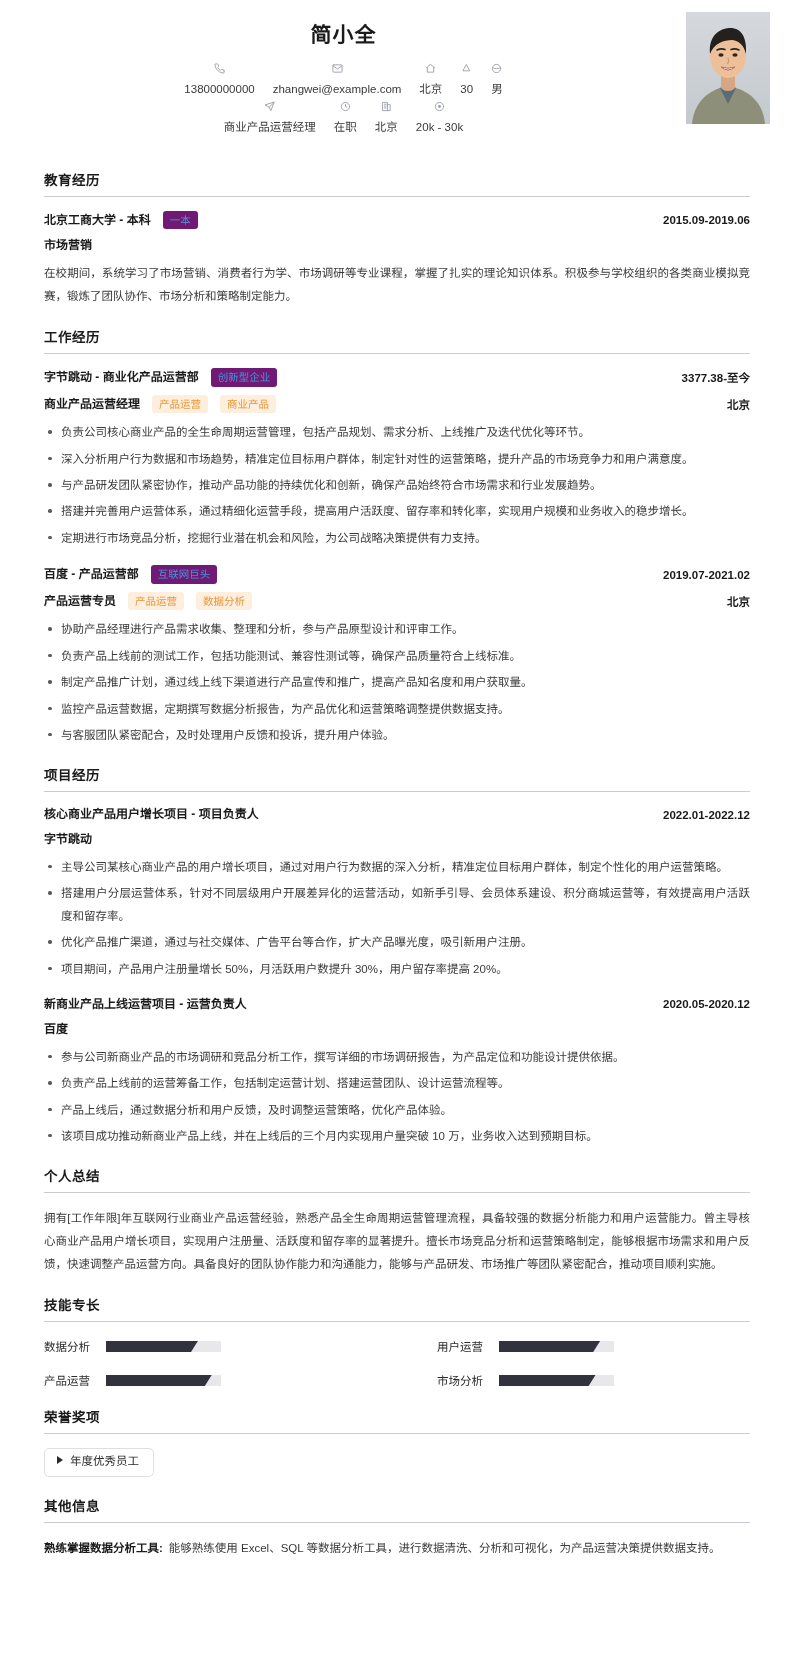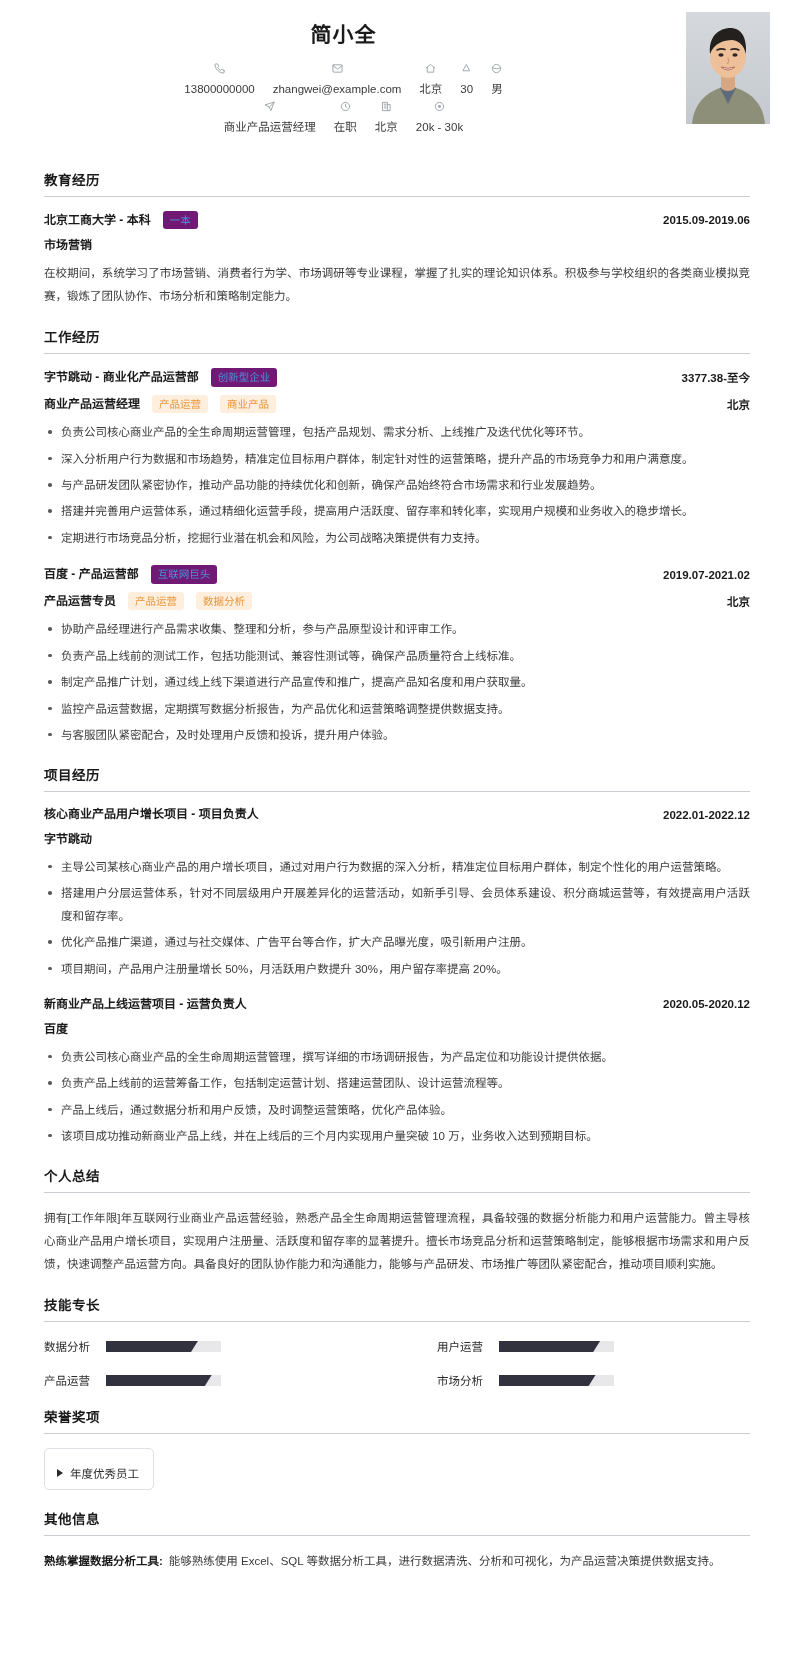--- a/index.html
+++ b/index.html
@@ -187,21 +187,21 @@
   }
 
   
   .honor-list { display:flex; flex-wrap:wrap; gap: 10px; }
   .honor-chip {
     display:inline-flex;
     align-items:center;
     gap: 7px;
     border: 1px solid #dcdfe3;
     border-radius: 5px;
-    padding: 16px 14px 8px 12px;
+    padding: 3px 14px 8px 12px;
     font-size: 11.5px;
     color: #2a2a2a;
     background: #fff;
   }
   .honor-chip .tri {
     width: 0; height: 0;
     border-left: 6px solid #2a2a2a;
     border-top: 4px solid transparent;
     border-bottom: 4px solid transparent;
     display:inline-block;
@@ -455,21 +455,21 @@
 
     <div class="entry">
       <div class="row">
         <div class="row-left">
           <span class="org">新商业产品上线运营项目 - 运营负责人</span>
         </div>
         <span class="date">2020.05-2020.12</span>
       </div>
       <div class="subtitle">百度</div>
       <ul class="bullets">
-        <li>负责公司核心商业产品的全生命周期运营管理，撰写详细的市场调研报告，为产品定位和功能设计提供依据。</li>
+        <li>参与公司新商业产品的市场调研和竞品分析工作，撰写详细的市场调研报告，为产品定位和功能设计提供依据。</li>
         <li>负责产品上线前的运营筹备工作，包括制定运营计划、搭建运营团队、设计运营流程等。</li>
         <li>产品上线后，通过数据分析和用户反馈，及时调整运营策略，优化产品体验。</li>
         <li>该项目成功推动新商业产品上线，并在上线后的三个月内实现用户量突破 10 万，业务收入达到预期目标。</li>
       </ul>
     </div>
   </div>
 
   <div class="section">
     <div class="section-title">个人总结</div>
     <p class="para">拥有[工作年限]年互联网行业商业产品运营经验，熟悉产品全生命周期运营管理流程，具备较强的数据分析能力和用户运营能力。曾主导核心商业产品用户增长项目，实现用户注册量、活跃度和留存率的显著提升。擅长市场竞品分析和运营策略制定，能够根据市场需求和用户反馈，快速调整产品运营方向。具备良好的团队协作能力和沟通能力，能够与产品研发、市场推广等团队紧密配合，推动项目顺利实施。</p>

